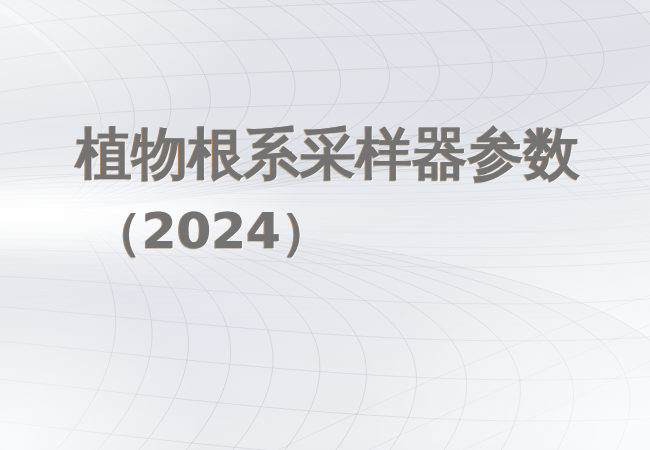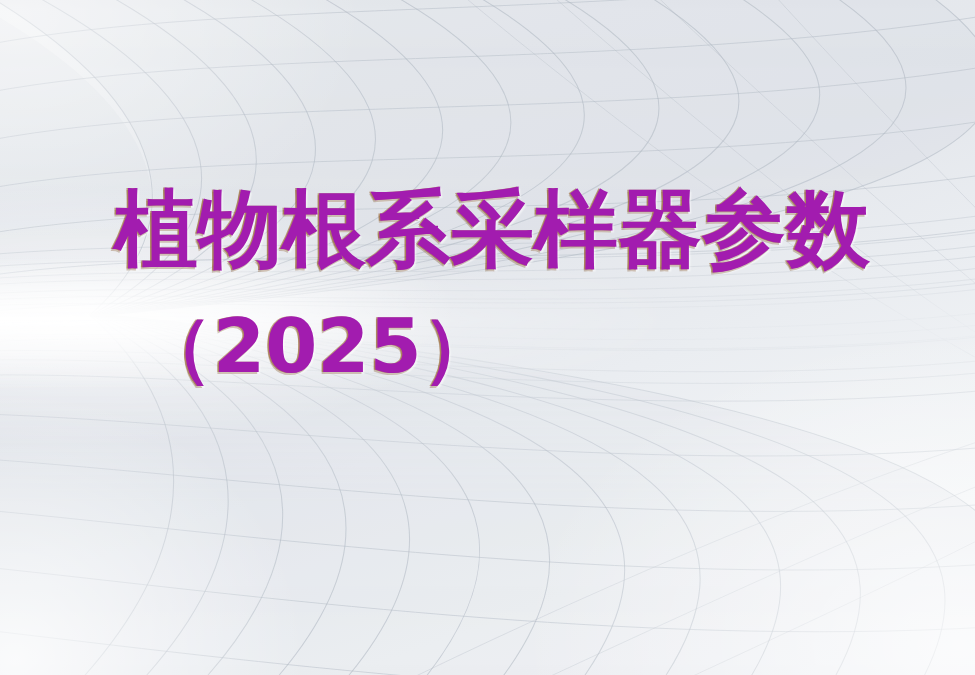--- a/index.html
+++ b/index.html
@@ -79,21 +79,21 @@
   #title-block {
     position: absolute;
     left: 0;
     top: 0;
     width: 650px;
     height: 450px;
   }
 
   .title-line {
     position: absolute;
-    color: #a21caf;
+    color: #737373;
     font-weight: bold;
     white-space: nowrap;
     letter-spacing: 0px;
     text-shadow:
       -1px 0px 0px rgba(150, 90, 30, 0.55),
       -1px 1px 0px rgba(120, 70, 20, 0.30),
        1px 1px 1px rgba(255, 255, 255, 0.55);
   }
 
   #title-line-1 {
@@ -209,16 +209,16 @@
         <path d="M 420 470 C 520 424, 614 380, 672 350"></path>
       </g>
     </g>
   </svg>
 
   <div class="bg-layer" id="bg-sheen"></div>
   <div class="bg-layer" id="bg-corner"></div>
 
   <div id="title-block">
     <div class="title-line" id="title-line-1">植物根系采样器参数</div>
-    <div class="title-line" id="title-line-2">（2025）</div>
+    <div class="title-line" id="title-line-2">（2024）</div>
   </div>
 
 </div>
 
 </body></html>

